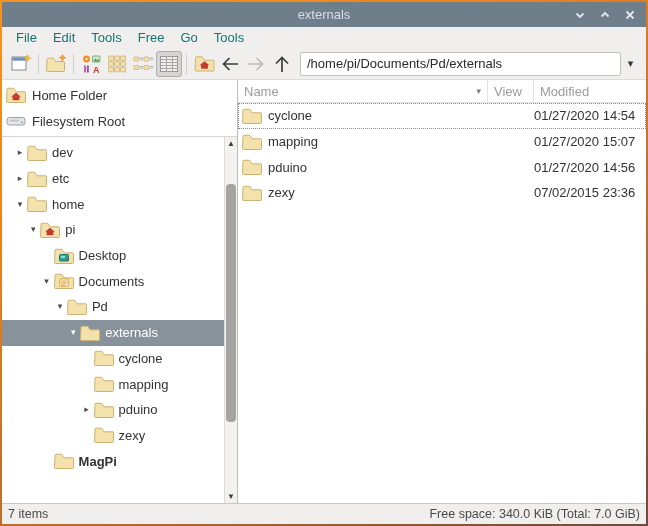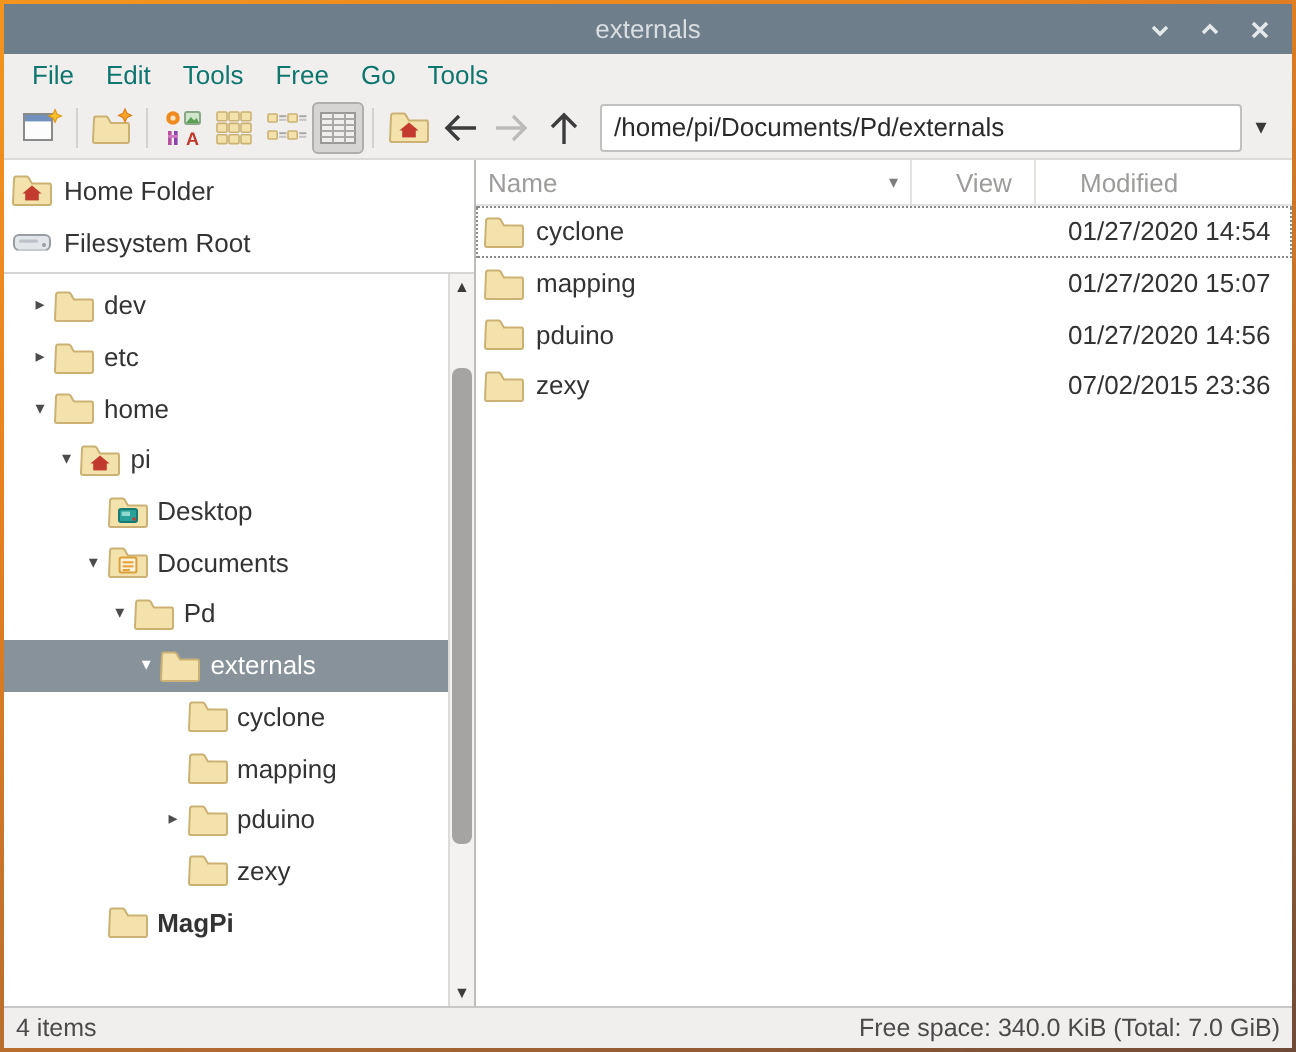--- a/index.html
+++ b/index.html
@@ -37,21 +37,21 @@
   .tree-row.selected{background:#87929b;color:#fff;}
   .expander{width:14px;flex:none;font-size:9px;color:#4c4c4c;text-align:center;line-height:1;}
   .tree-row.selected .expander{color:#fff;}
   .tree-label{margin-left:5px;}
   .scrollbar{position:absolute;top:0;right:0;bottom:0;width:13px;background:#f3f2f1;border-left:1px solid #dcdbda;}
   .sb-arrow{position:absolute;left:0;width:12px;height:13px;display:flex;align-items:center;justify-content:center;font-size:8px;color:#3c3c3c;}
   .sb-thumb{position:absolute;left:1px;width:10px;border-radius:4px;background:#a5a4a3;}
 
   
   .filepanel{flex:1;background:#fff;display:flex;flex-direction:column;min-width:0;}
-  .list-header{height:23px;display:flex;border-bottom:1px solid #e4e3e2;flex:none;gap:16px;}
+  .list-header{height:23px;display:flex;border-bottom:1px solid #e4e3e2;flex:none;}
   .col-h{display:flex;align-items:center;font-size:13px;color:#9d9c9b;padding:0 6px;border-right:1px solid #e4e3e2;}
   .col-name{flex:1;justify-content:space-between;}
   .col-size{width:46px;flex:none;}
   .col-mod{flex:none;width:112px;border-right:none;}
   .sort-arrow{font-size:9px;color:#7d7c7b;}
   .file-row{height:25.7px;display:flex;align-items:center;flex:none;}
   .file-row.focused{outline:1px dotted #8a8a8a;outline-offset:-1px;}
   .fr-name{flex:1;display:flex;align-items:center;gap:6px;padding-left:4px;font-size:13px;color:#333;min-width:0;}
   .fr-size{width:46px;flex:none;}
   .fr-mod{width:112px;flex:none;font-size:13px;color:#333;}
@@ -446,19 +446,19 @@
                   <span>zexy</span>
                 </span>
                 <span class="fr-size"></span>
                 <span class="fr-mod">07/02/2015 23:36</span>
               </div>
             </div>
         </div>
       </div>
 
       <div class="statusbar">
-        <span>4 items</span>
+        <span>7 items</span>
         <span>Free space: 340.0 KiB (Total: 7.0 GiB)</span>
       </div>
 
     </div>
   </div>
 </div>
 
 </body></html>

